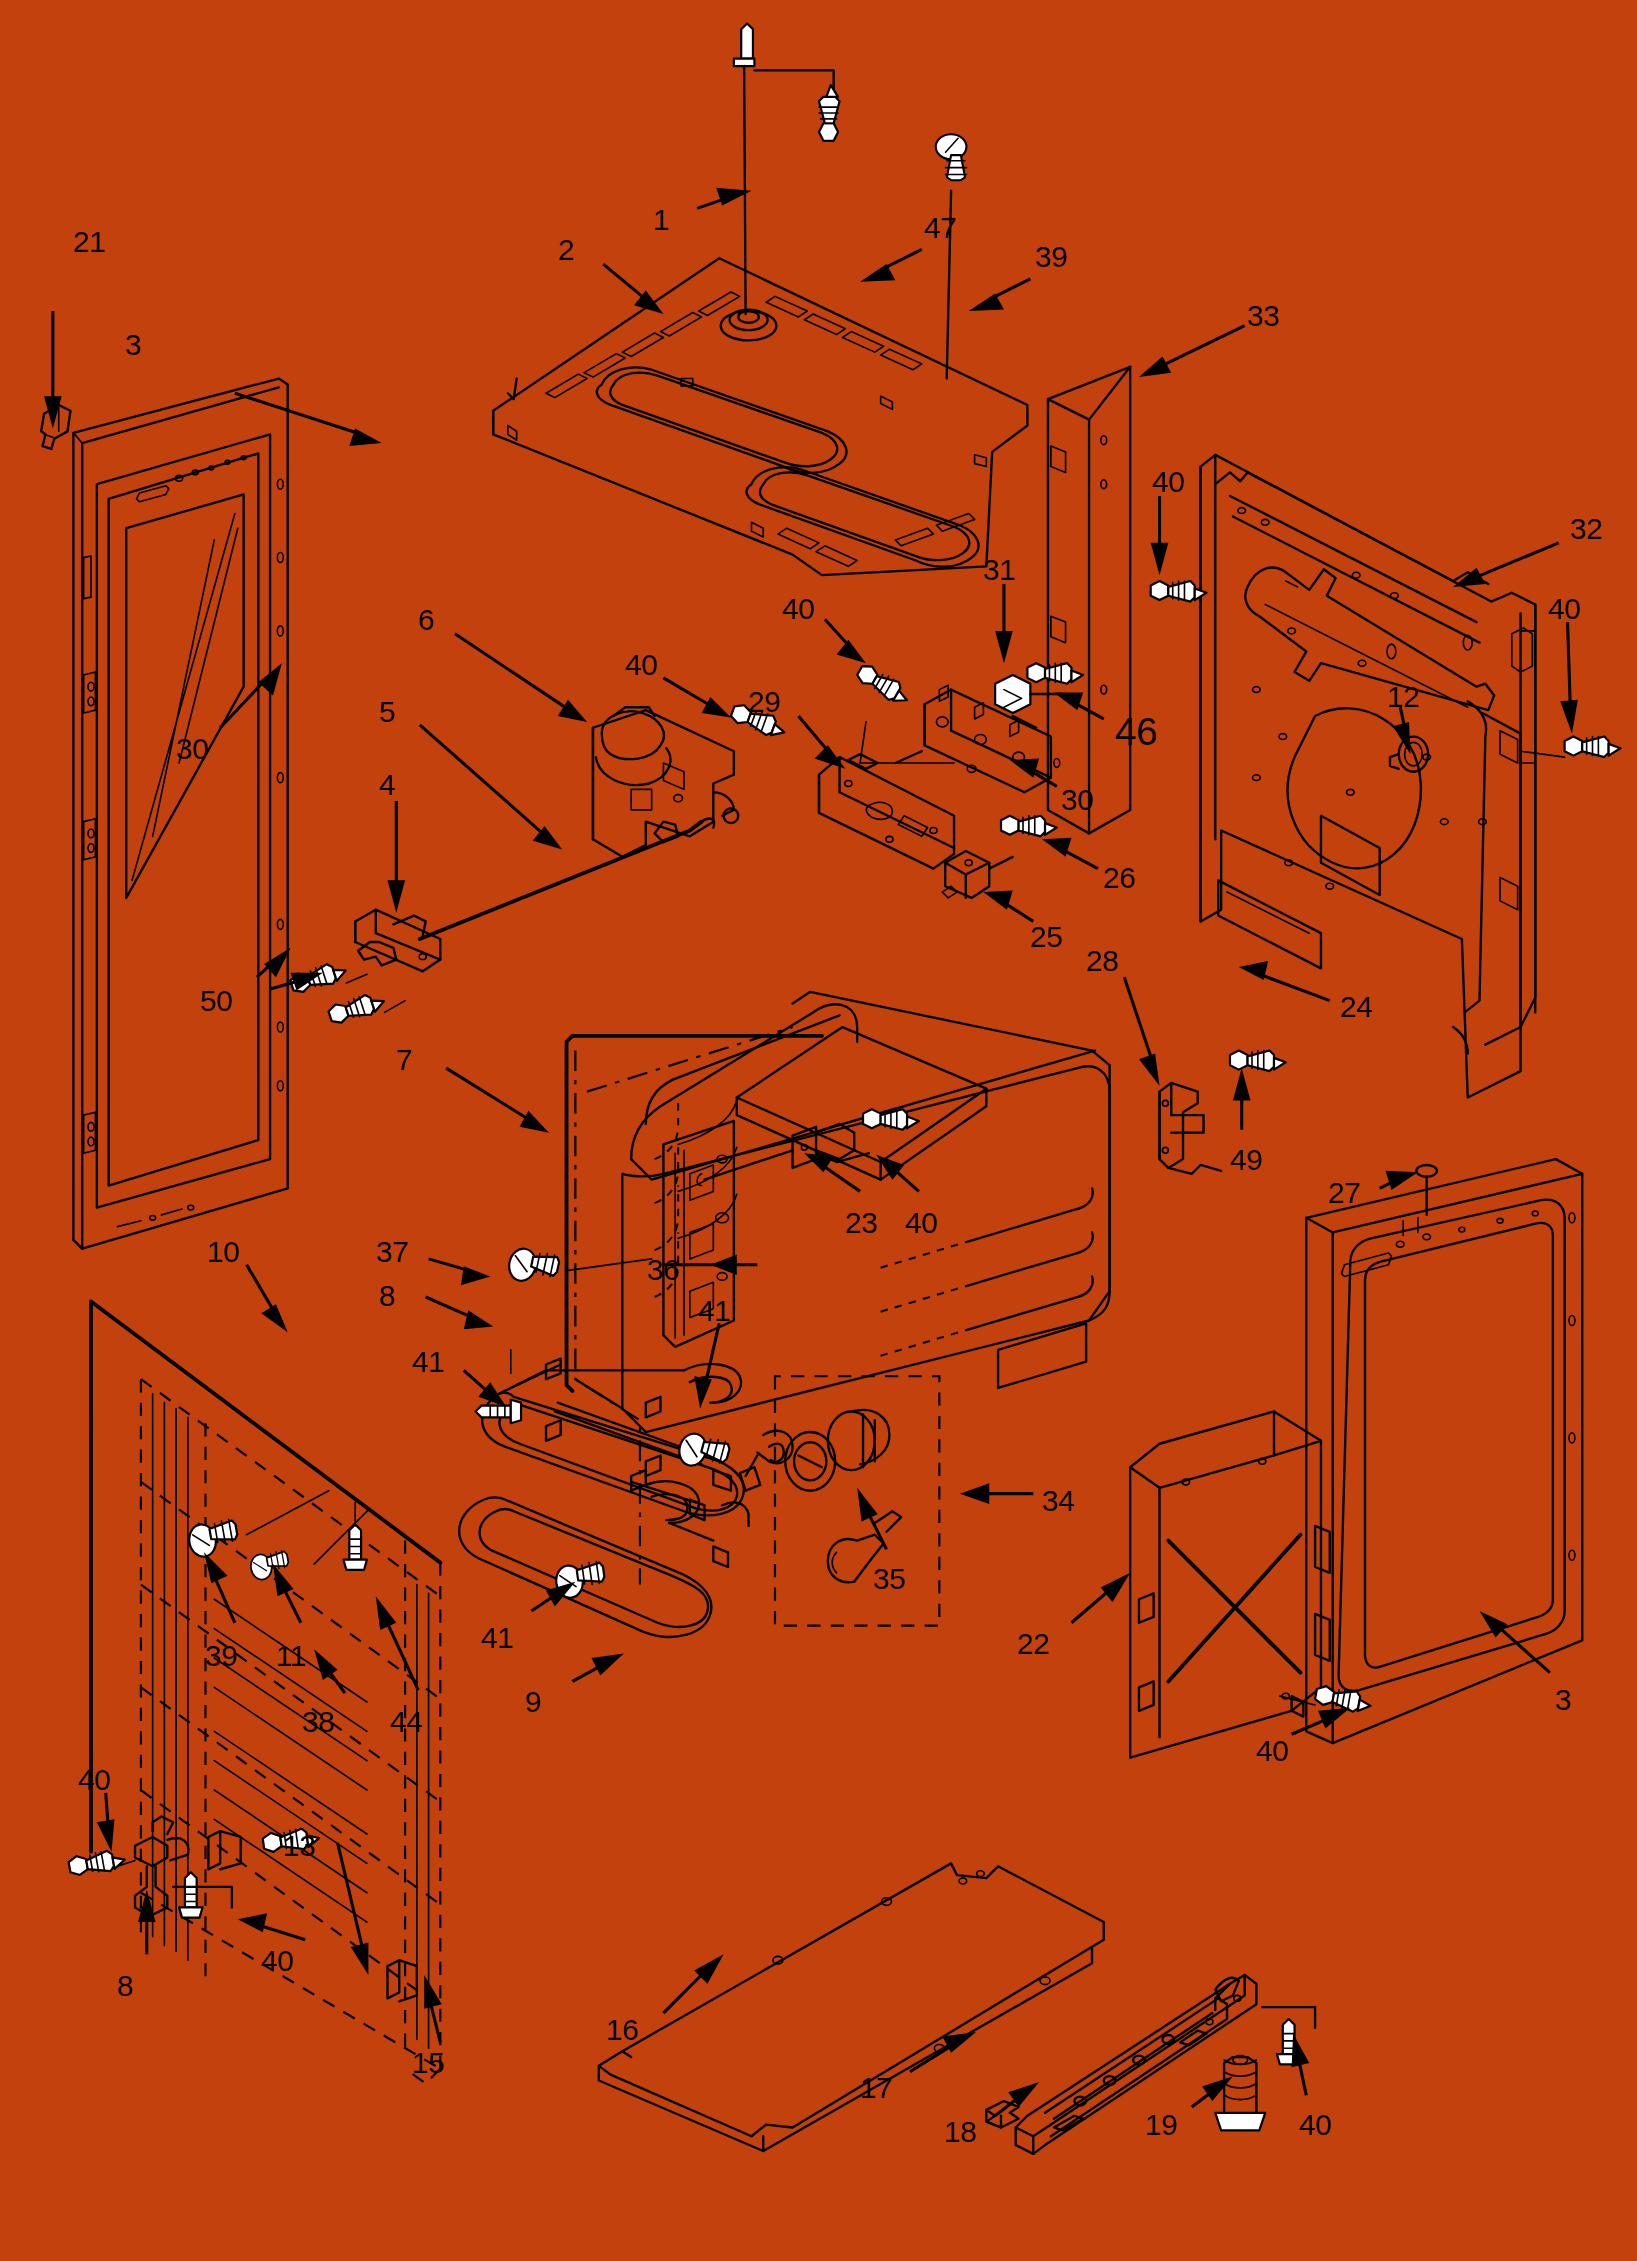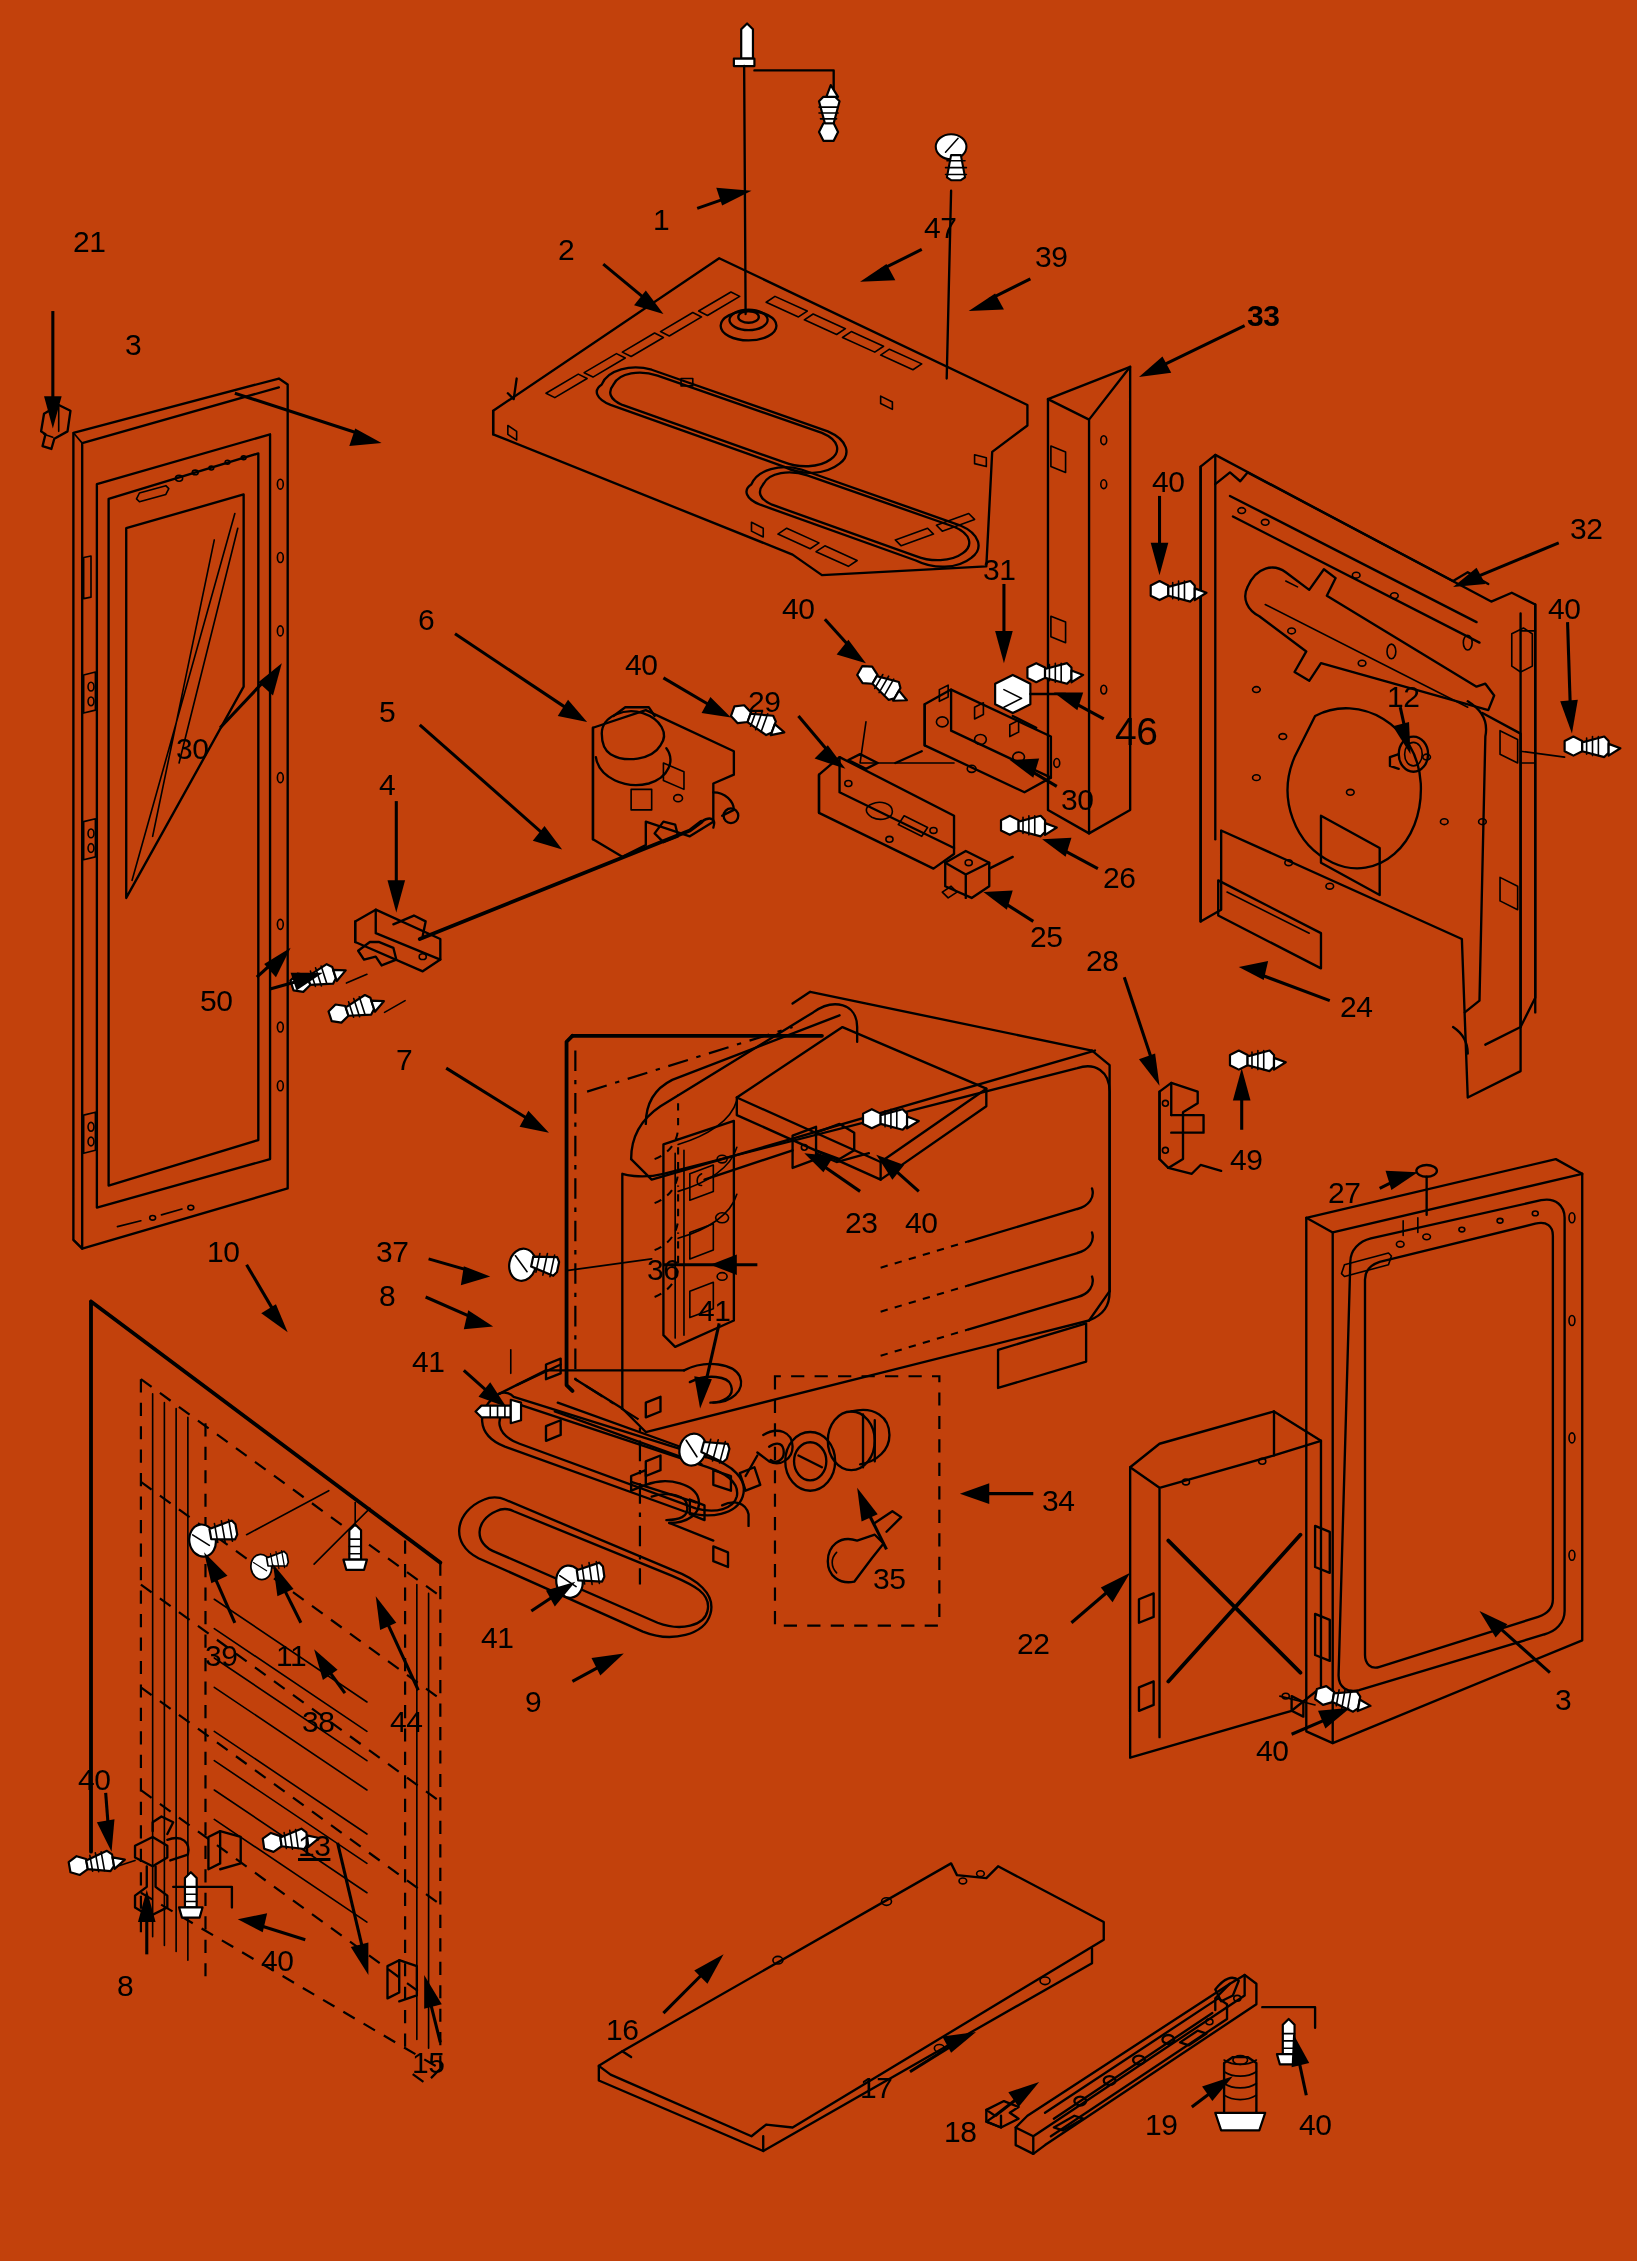--- a/index.html
+++ b/index.html
@@ -921,21 +921,21 @@
     </g>
   </svg>
 
   <div class="callout cs" style="left: 73px; top: 227px; font-size: 30px;">21</div>
   <div class="callout cs" style="left: 125px; top: 330px; font-size: 30px;">3</div>
   <div class="callout cs" style="left: 176px; top: 734px; font-size: 30px;">30</div>
   <div class="callout cs" style="left: 653px; top: 205px; font-size: 30px;">1</div>
   <div class="callout cs" style="left: 558px; top: 235px; font-size: 30px;">2</div>
   <div class="callout cs" style="left: 924px; top: 213px; font-size: 30px;">47</div>
   <div class="callout cs" style="left: 1035px; top: 242px; font-size: 30px;">39</div>
-  <div class="callout cs" style="left: 1247px; top: 301px; font-size: 30px; font-weight: bold;">33</div>
+  <div class="callout cs" style="left: 1247px; top: 301px; font-size: 30px;">33</div>
   <div class="callout cs" style="left: 1152px; top: 467px; font-size: 30px;">40</div>
   <div class="callout cs" style="left: 1570px; top: 514px; font-size: 30px;">32</div>
   <div class="callout cs" style="left: 1548px; top: 594px; font-size: 30px;">40</div>
   <div class="callout cs" style="left: 1387px; top: 682px; font-size: 30px;">12</div>
   <div class="callout cs" style="left: 983px; top: 555px; font-size: 30px;">31</div>
   <div class="callout cs" style="left: 782px; top: 594px; font-size: 30px;">40</div>
   <div class="callout cs" style="left: 1115px; top: 712px; font-size: 39px;">46</div>
   <div class="callout cs" style="left: 1061px; top: 785px; font-size: 30px;">30</div>
   <div class="callout cs" style="left: 748px; top: 687px; font-size: 30px;">29</div>
   <div class="callout cs" style="left: 1103px; top: 863px; font-size: 30px;">26</div>
@@ -956,21 +956,21 @@
   <div class="callout cs" style="left: 647px; top: 1255px; font-size: 30px;">36</div>
   <div class="callout cs" style="left: 379px; top: 1281px; font-size: 30px;">8</div>
   <div class="callout cs" style="left: 698px; top: 1296px; font-size: 30px;">41</div>
   <div class="callout cs" style="left: 412px; top: 1347px; font-size: 30px;">41</div>
   <div class="callout cs" style="left: 207px; top: 1237px; font-size: 30px;">10</div>
   <div class="callout cs" style="left: 205px; top: 1641px; font-size: 30px;">39</div>
   <div class="callout cs" style="left: 276px; top: 1641px; font-size: 30px;">11</div>
   <div class="callout cs" style="left: 302px; top: 1707px; font-size: 30px;">38</div>
   <div class="callout cs" style="left: 390px; top: 1707px; font-size: 30px;">44</div>
   <div class="callout cs" style="left: 78px; top: 1765px; font-size: 30px;">40</div>
-  <div class="callout cs" style="left: 298px; top: 1831px; font-size: 30px; text-decoration: underline;">13</div>
+  <div class="callout cs" style="left: 283px; top: 1831px; font-size: 30px;">13</div>
   <div class="callout cs" style="left: 117px; top: 1971px; font-size: 30px;">8</div>
   <div class="callout cs" style="left: 261px; top: 1946px; font-size: 30px;">40</div>
   <div class="callout cs" style="left: 412px; top: 2048px; font-size: 30px;">15</div>
   <div class="callout cs" style="left: 481px; top: 1623px; font-size: 30px;">41</div>
   <div class="callout cs" style="left: 525px; top: 1687px; font-size: 30px;">9</div>
   <div class="callout cs" style="left: 873px; top: 1564px; font-size: 30px;">35</div>
   <div class="callout cs" style="left: 1042px; top: 1486px; font-size: 30px;">34</div>
   <div class="callout cs" style="left: 1017px; top: 1629px; font-size: 30px;">22</div>
   <div class="callout cs" style="left: 1555px; top: 1685px; font-size: 30px;">3</div>
   <div class="callout cs" style="left: 1256px; top: 1736px; font-size: 30px;">40</div>

